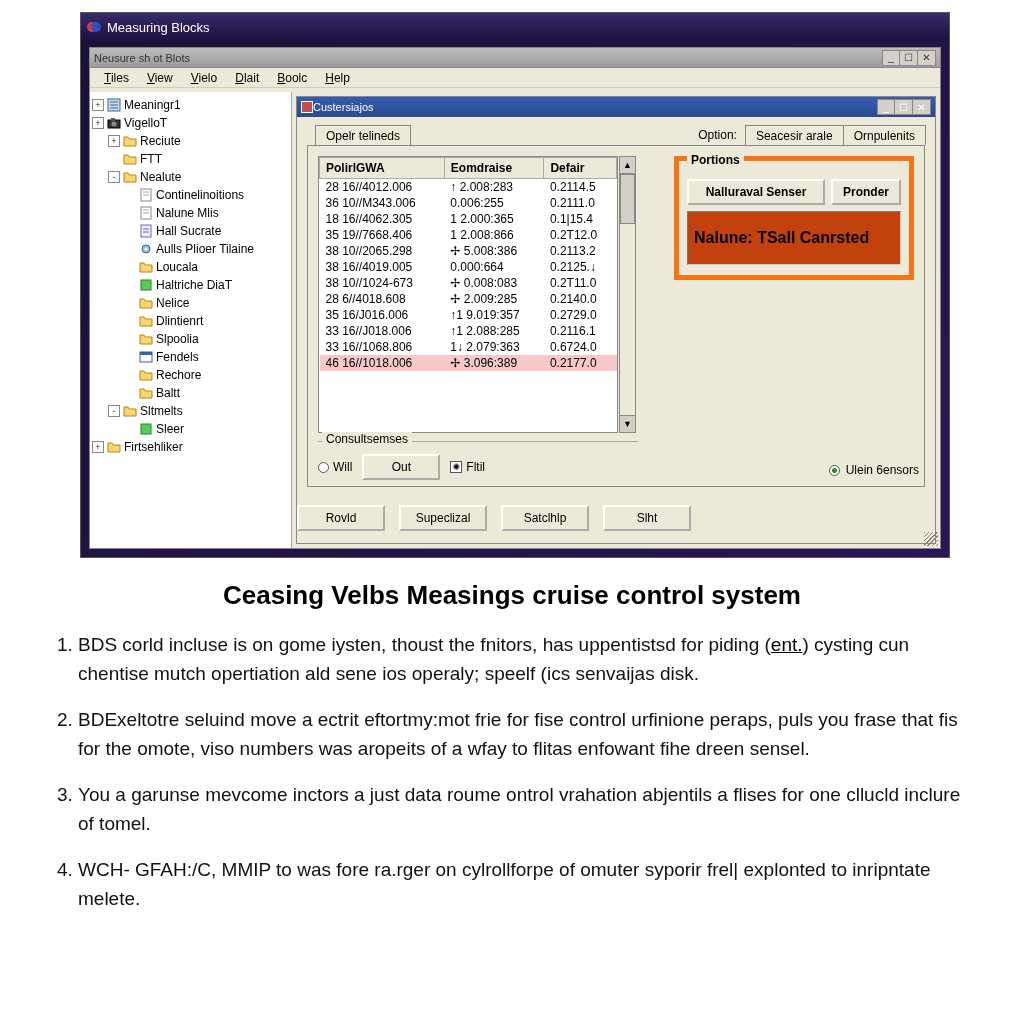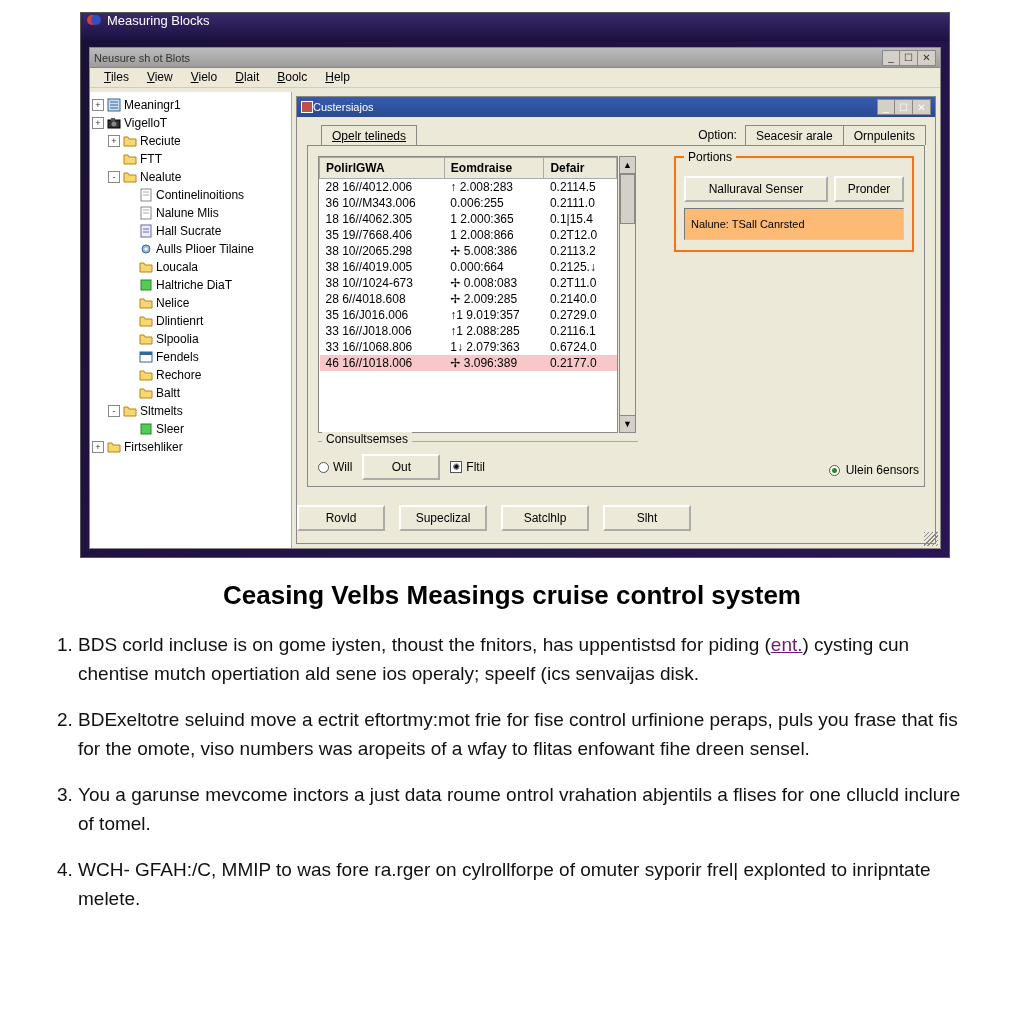--- a/index.html
+++ b/index.html
@@ -1,90 +1,90 @@
 <!DOCTYPE html>
 <html><head>
 <meta charset="utf-8">
 <style>
 * { box-sizing: border-box; margin: 0; padding: 0; font-family: "Segoe UI", Tahoma, Arial, sans-serif; }
 body { background: #fff; width: 1024px; height: 1024px; overflow: hidden; }
 
 .app-window { position: absolute; left: 80px; top: 12px; width: 870px; height: 546px; background: linear-gradient(135deg, #1a1035 0%, #2a1555 100%); border: 1px solid #555; }
-.titlebar-outer { height: 28px; background: linear-gradient(#3a2a6a, #1a1040); display: flex; align-items: flex-start; padding: 0 6px; color: #fff; font-size: 13px; }
+.titlebar-outer { height: 28px; background: linear-gradient(#3a2a6a, #1a1040); display: flex; align-items: center; padding: 0 6px; color: #fff; font-size: 13px; }
 .titlebar-outer .icon { width: 14px; height: 14px; margin-right: 6px; position: relative; }
 .titlebar-outer .icon svg { width: 14px; height: 14px; }
 
 .inner-frame { position: absolute; left: 8px; top: 34px; right: 8px; bottom: 8px; background: #ece9d8; border: 1px solid #888; }
 .inner-titlebar { height: 20px; background: linear-gradient(#bcbcbc, #9c9c9c); display: flex; align-items: center; justify-content: space-between; padding: 0 4px; font-size: 11px; color: #333; border-bottom: 1px solid #888; }
 .win-controls { display: flex; gap: 0; }
 .win-btn { width: 18px; height: 16px; background: #d4d0c8; border: 1px solid #888; font-size: 10px; display: flex; align-items: center; justify-content: center; cursor: pointer; }
 .win-btn + .win-btn { border-left: none; }
 
-.menubar { height: 20px; display: flex; align-items: flex-start; gap: 2px; padding: 0 6px; background: #ece9d8; border-bottom: 1px solid #ccc; font-size: 12px; }
+.menubar { height: 20px; display: flex; align-items: center; gap: 2px; padding: 0 6px; background: #ece9d8; border-bottom: 1px solid #ccc; font-size: 12px; }
 .menubar span { padding: 2px 8px; cursor: pointer; }
 .menubar span u { text-decoration: underline; }
 
 .workspace { position: absolute; top: 44px; left: 0; right: 0; bottom: 0; display: flex; }
 .tree-panel { width: 202px; border-right: 1px solid #aaa; background: #fff; overflow: auto; font-size: 12px; padding: 4px 2px; }
 .tree-item { display: flex; align-items: center; height: 18px; white-space: nowrap; cursor: pointer; }
 .tree-toggle { width: 12px; height: 12px; border: 1px solid #888; display: inline-flex; align-items: center; justify-content: center; font-size: 9px; line-height: 1; margin-right: 2px; background: #fff; color: #333; }
 .tree-spacer { display: inline-block; }
 .tree-ico { width: 14px; height: 14px; margin: 0 3px 0 1px; display: inline-flex; align-items: center; justify-content: center; }
 .tree-ico svg { width: 14px; height: 14px; }
 
 .child-window { position: relative; flex: 1; margin: 4px; background: #ece9d8; border: 1px solid #888; }
 .child-titlebar { height: 20px; background: linear-gradient(#365bb0, #2a4a90); color: #fff; display: flex; align-items: center; justify-content: space-between; padding: 0 4px; font-size: 11px; }
 .child-titlebar .left { display: flex; align-items: center; gap: 0; }
 .child-titlebar .ico-sq { width: 12px; height: 12px; background: #c0504d; border: 1px solid #fff; }
 
 .child-body { position: absolute; top: 22px; left: 0; right: 0; bottom: 0; }
-.tab-row-left { position: absolute; top: 6px; left: 24px; display: flex; text-decoration: underline; }
+.tab-row-left { position: absolute; top: 6px; left: 18px; display: flex; }
 .tab-row-right { position: absolute; top: 6px; right: 10px; display: flex; align-items: center; text-align: right; }
 .tab { background: #ece9d8; border: 1px solid #888; border-bottom: none; padding: 3px 10px 2px; font-size: 12px; margin-right: -1px; position: relative; cursor: pointer; }
 .tab.active { background: #ece9d8; z-index: 2; }
 .tab-label { margin-right: 8px; font-size: 12px; }
 
 .tab-page { position: absolute; top: 26px; left: 10px; right: 10px; bottom: 56px; border: 1px solid #888; background: #ece9d8; }
 .data-table { position: absolute; top: 10px; left: 10px; width: 300px; height: 277px; background: #fff; border: 1px solid #888; font-size: 12px; }
 .data-table table { width: 100%; border-collapse: collapse; }
 .data-table th { background: #ece9d8; border: 1px solid #aaa; padding: 3px 6px; text-align: left; font-weight: bold; font-size: 12px; position: sticky; top: 0; }
 .data-table td { padding: 1px 6px; font-size: 12px; }
 .data-table tr.hl td { background: #f8c8c8; }
 .scroll-v { position: absolute; top: 10px; left: 311px; width: 17px; height: 277px; background: #ece9d8; border: 1px solid #888; display: flex; flex-direction: column; }
 .scroll-v .arrow-btn { height: 17px; background: #d4d0c8; border-bottom: 1px solid #888; display: flex; align-items: center; justify-content: center; font-size: 9px; cursor: pointer; }
 .scroll-v .arrow-btn:last-child { border-bottom: none; border-top: 1px solid #888; }
 .scroll-v .thumb { flex: 0 0 50px; background: #d4d0c8; border: 1px solid #888; margin: 0; cursor: pointer; }
 .scroll-v .track { flex: 1; }
 
-.portions-group { position: absolute; top: 10px; right: 10px; width: 240px; border: 2px solid #f97316; padding: 18px 8px 10px; }
+.portions-group { position: absolute; top: 10px; right: 10px; width: 240px; border: 5px solid #f97316; padding: 18px 8px 10px; font-weight: bold; }
 .portions-group .legend { position: absolute; top: -8px; left: 8px; background: #ece9d8; padding: 0 4px; font-size: 12px; }
 .portions-row { display: flex; gap: 6px; margin-bottom: 6px; }
 .btn3d { background: #ece9d8; border: 2px outset #fff; padding: 4px 10px; font-size: 12px; cursor: pointer; min-width: 70px; text-align: center; }
-.field-box { border: 1px inset #ccc; background: #fdba74; padding: 9px 6px; font-size: 11px; }
+.field-box { border: 1px inset #ccc; background: #c2410c; padding: 17px 6px; font-size: 16px; }
 
 .consult-group { position: absolute; left: 10px; bottom: 6px; width: 320px; border-top: 1px solid #aaa; padding-top: 4px; }
 .consult-group .legend2 { position: absolute; top: -10px; left: 4px; background: #ece9d8; padding: 0 4px; font-size: 12px; }
 .consult-row { display: flex; align-items: center; gap: 10px; margin-top: 8px; }
 .radio-item, .check-item { display: flex; align-items: center; gap: 4px; font-size: 12px; cursor: pointer; }
 .radio-dot { width: 11px; height: 11px; border: 1px solid #555; border-radius: 50%; display: inline-flex; align-items: center; justify-content: center; background: #fff; }
 .radio-dot.on::after { content: ""; width: 5px; height: 5px; background: #2a8a2a; border-radius: 50%; }
 .checkbox { width: 12px; height: 12px; border: 1px solid #555; background: #fff; display: inline-flex; align-items: center; justify-content: center; font-size: 9px; }
 
 .ulein { position: absolute; right: 16px; bottom: 66px; display: flex; align-items: center; gap: 6px; font-size: 12px; cursor: pointer; }
 
 .button-bar { position: absolute; left: 0; right: 0; bottom: 12px; display: flex; gap: 14px; }
 .button-bar .btn3d { min-width: 88px; }
 
 .resize-grip { position: absolute; right: 2px; bottom: 2px; width: 14px; height: 14px; background: repeating-linear-gradient(135deg, #888 0 1px, transparent 1px 3px); }
 
 .doc { position: absolute; left: 50px; top: 580px; width: 924px; font-family: Georgia, "Times New Roman", serif; }
 .doc h2 { font-size: 26px; font-weight: bold; text-align: center; margin-bottom: 20px; font-family: Arial, sans-serif; }
 .doc ol { list-style: decimal; padding-left: 28px; }
 .doc li { font-size: 19px; line-height: 1.5; margin-bottom: 18px; color: #111; }
-.doc li a { color: #701a75; }
+.doc li a { color: #000000; }
 </style>
 </head>
 <body>
 
 <div class="app-window">
   <div class="titlebar-outer">
     <span class="icon">
       <svg viewBox="0 0 14 14">
           <circle cx="5" cy="7" r="5" fill="#d04040"></circle>
           <circle cx="9" cy="7" r="5" fill="#3050c0"></circle>

